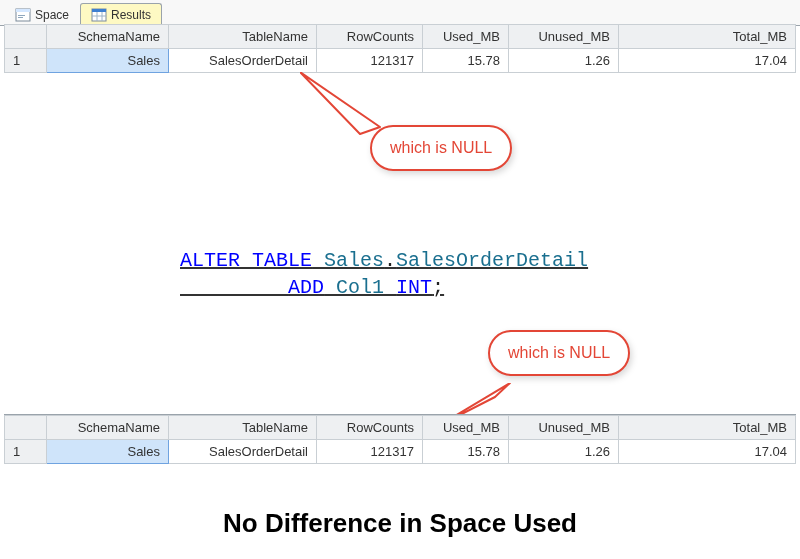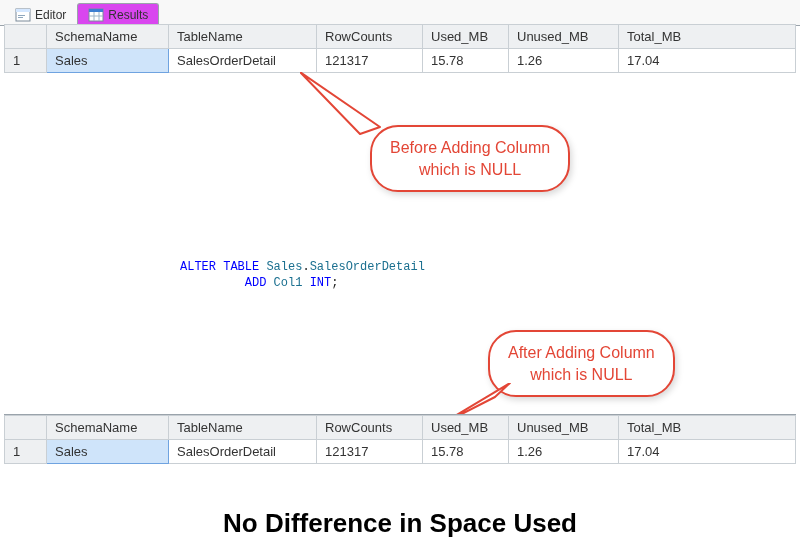--- a/index.html
+++ b/index.html
@@ -32,40 +32,40 @@
     padding: 3px 10px;
     border: 1px solid transparent;
     border-bottom: none;
     background: transparent;
     color: #333;
     cursor: pointer;
     position: relative;
     top: 1px;
   }
   .tab.active {
-    background: #d946ef;
+    background: #fef9c3;
     border-color: #9aa3ab;
     border-radius: 3px 3px 0 0;
   }
   .tab-icon { width: 16px; height: 16px; }
 
   
   svg { display: block; }
 
   
   .result-grid {
     width: 100%;
     border-collapse: collapse;
     font-size: 13px;
     table-layout: fixed;
   }
   .result-grid th, .result-grid td {
     border: 1px solid #c9cfd4;
     padding: 4px 8px;
-    text-align: left;
+    text-align: right;
     overflow: hidden;
     white-space: nowrap;
   }
   .result-grid th {
     background: #eef0f2;
     color: #333;
     font-weight: normal;
   }
   .result-grid .rowhdr {
     background: #eef0f2;
@@ -94,26 +94,27 @@
   .callout .line { display:block; }
   
   .tail {
     position: absolute;
     pointer-events: none;
   }
 
   
   .sqlcode {
     font-family: Consolas, "Courier New", monospace;
-    font-size: 12px;
+    font-size: 20px;
     white-space: pre;
     position: absolute;
-    top: 259px;
+    top: 247px;
     left: 180px;
     line-height: 1.35;
+    text-decoration: underline;
   }
   .kw { color: #0000ff; }
   .obj { color: #1a6f8f; }
   .punct { color: #222; }
 
   
   .caption {
     position: absolute;
     left: 0;
     right: 0;
@@ -146,21 +147,21 @@
 <div class="tabstrip">
   <div class="tab">
     <span class="tab-icon">
       <svg viewBox="0 0 16 16">
           <rect x="1" y="2" width="14" height="12" fill="#fff" stroke="#7a8a99"></rect>
           <rect x="1" y="2" width="14" height="3" fill="#d4e7ff"></rect>
           <rect x="3" y="8" width="7" height="1" fill="#8fa7bd"></rect>
           <rect x="3" y="10" width="5" height="1" fill="#8fa7bd"></rect>
         </svg>
     </span>
-    <span>Editor</span>
+    <span>Space</span>
   </div>
   <div class="tab active">
     <span class="tab-icon">
       <svg viewBox="0 0 16 16">
           <rect x="1" y="2" width="14" height="12" fill="#fff" stroke="#7a8a99"></rect>
           <rect x="1" y="2" width="14" height="3" fill="#3d7fd1"></rect>
           <line x1="6" y1="5" x2="6" y2="14" stroke="#9db4c8"></line>
           <line x1="11" y1="5" x2="11" y2="14" stroke="#9db4c8"></line>
           <line x1="1" y1="9" x2="15" y2="9" stroke="#9db4c8"></line>
         </svg>
@@ -197,32 +198,30 @@
       <td>121317</td>
       <td>15.78</td>
       <td>1.26</td>
       <td>17.04</td>
     </tr>
   </tbody>
     </table>
 </div>
 
 <div class="callout" style="top:125px; left:370px;">
-  <span class="line">Before Adding Column</span>
   <span class="line">which is NULL</span>
 </div>
 <svg class="tail" style="top:72px; left:300px;" width="130" height="80">
   <path d="M0 0 L80 55 L60 62 Z" fill="#fff" stroke="#e34636" stroke-width="2" stroke-linejoin="round"></path>
 </svg>
 
 <div class="sqlcode"><span class="kw">ALTER TABLE</span><span class="obj"> Sales</span><span class="punct">.</span><span class="obj">SalesOrderDetail</span>
          <span class="kw">ADD</span><span class="obj"> Col1 </span><span class="kw">INT</span><span class="punct">;</span></div>
 
 <div class="callout" style="top:330px; left:488px;">
-  <span class="line">After Adding Column</span>
   <span class="line">which is NULL</span>
 </div>
 <svg class="tail" style="top:383px; left:440px;" width="90" height="50">
   <path d="M70 0 L0 42 L55 14 Z" fill="#fff" stroke="#e34636" stroke-width="2" stroke-linejoin="round"></path>
 </svg>
 
 <div class="grid-wrap-bottom">
   <table class="result-grid">
     <colgroup>
       <col style="width:42px">

